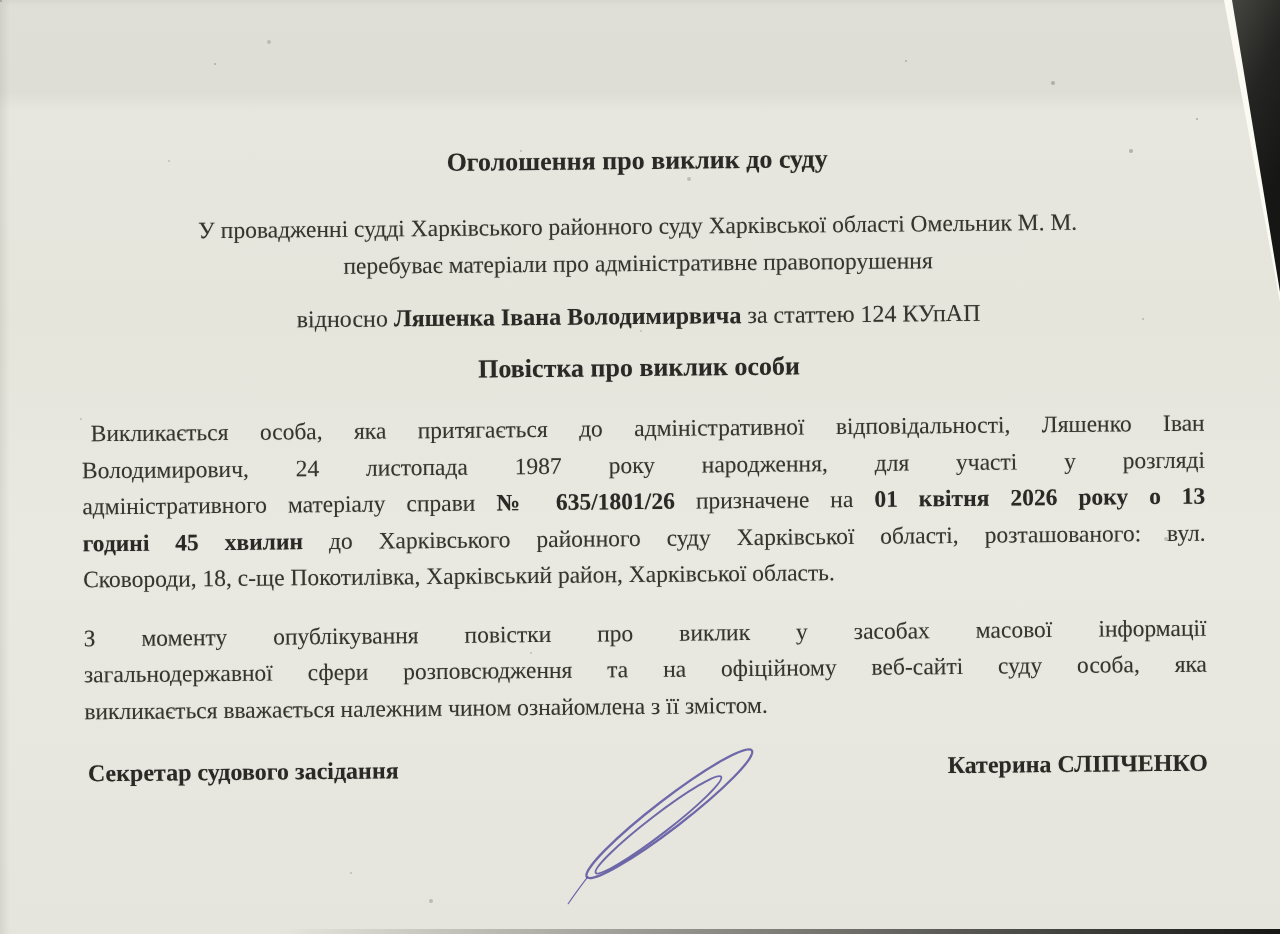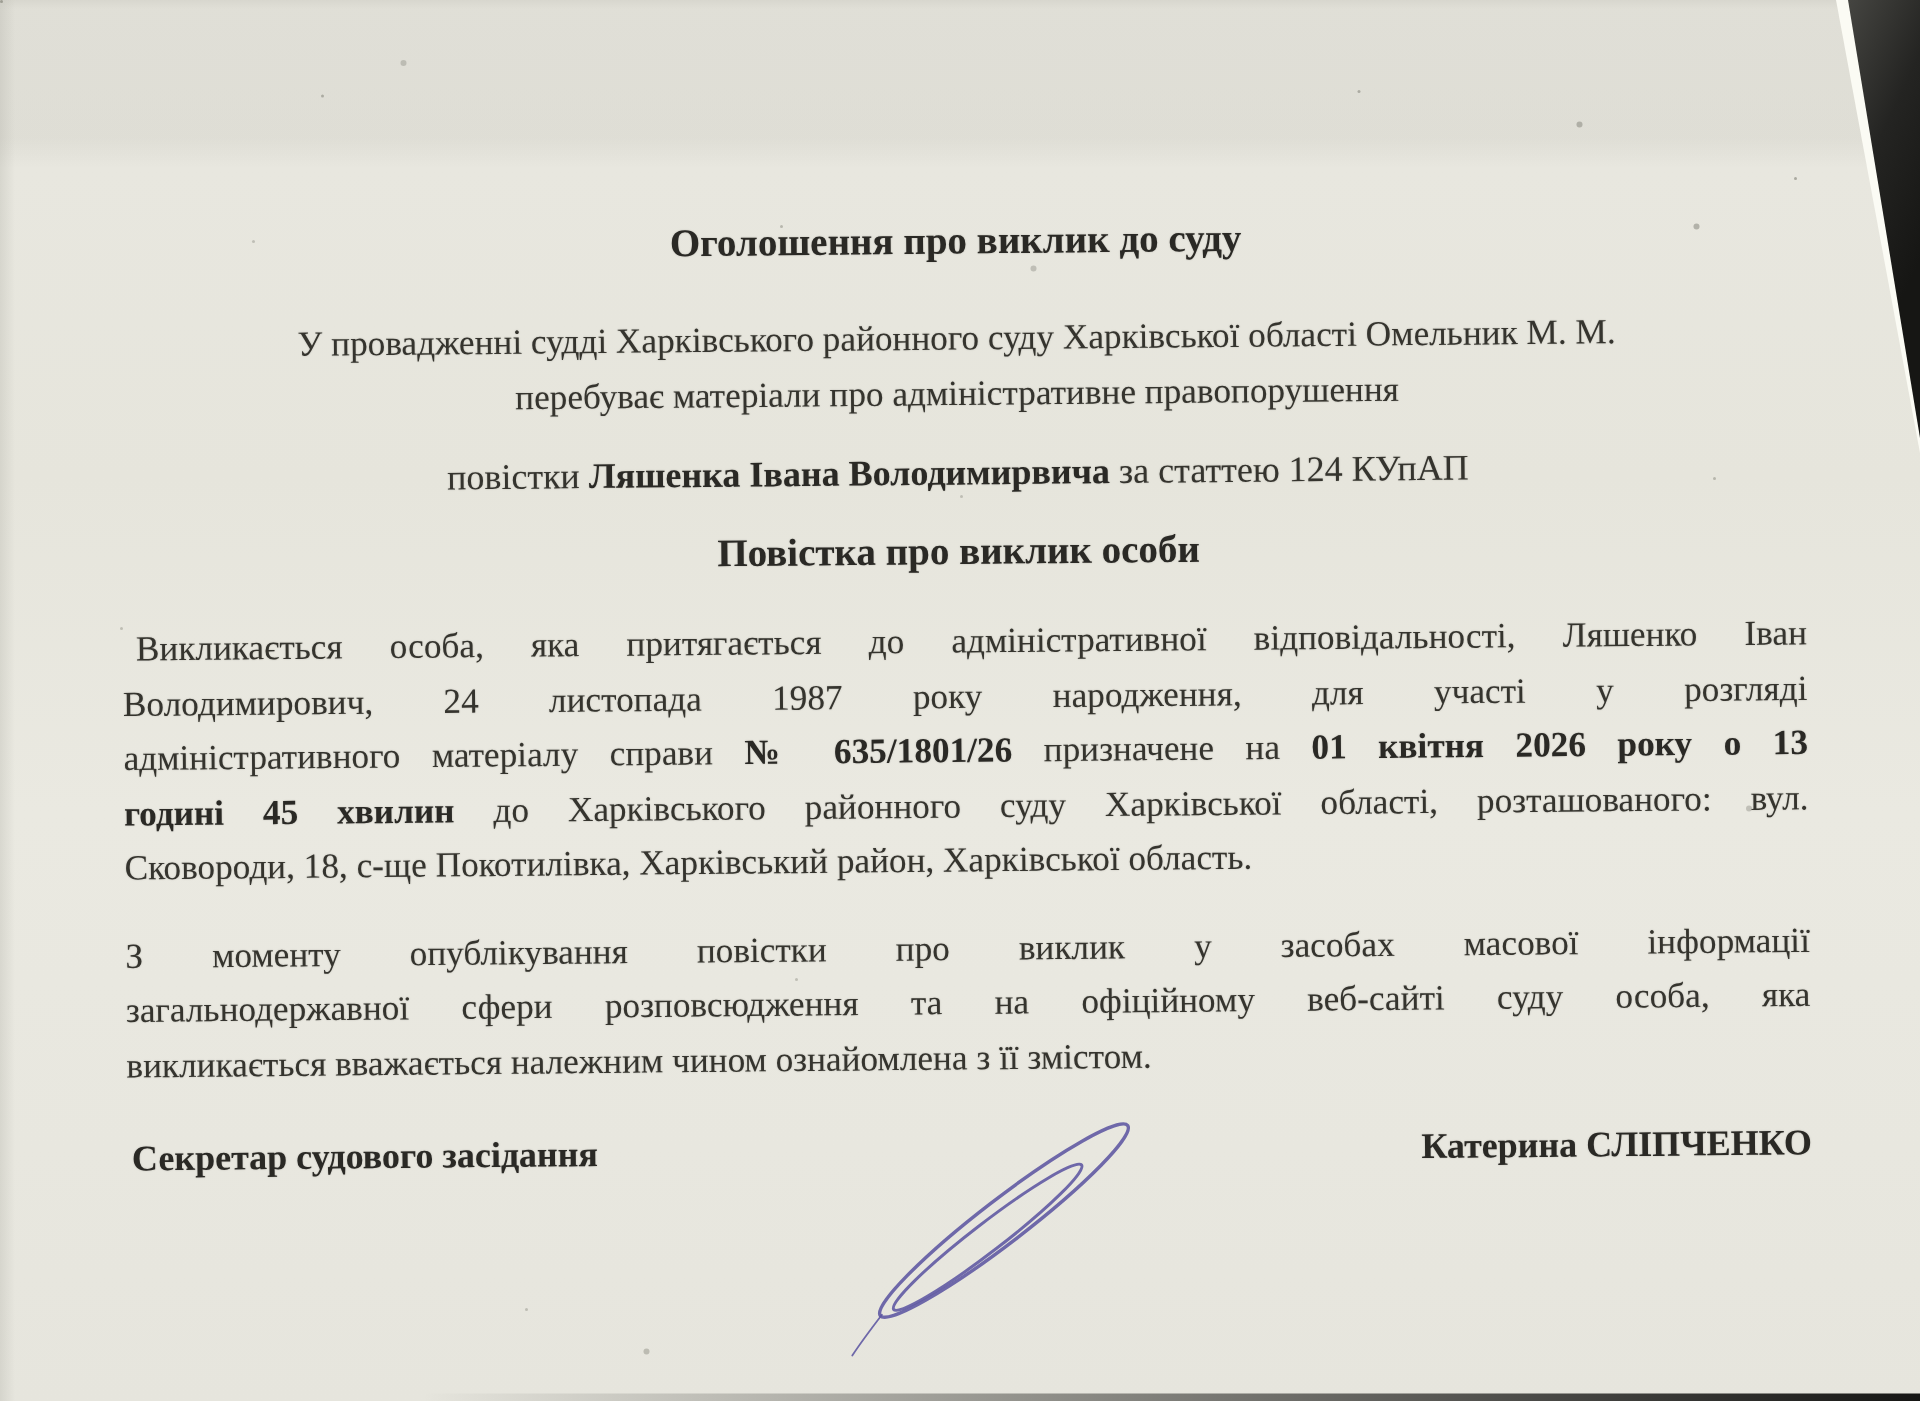--- a/index.html
+++ b/index.html
@@ -80,21 +80,21 @@
 
 <div class="content">
 
   <div class="c title">Оголошення про виклик до суду</div>
 
   <div class="c intro">
     <div>У провадженні судді Харківського районного суду Харківської області Омельник М. М.</div>
     <div>перебуває матеріали про адміністративне правопорушення</div>
   </div>
 
-  <div class="c subject"><span>повістки </span><span class="b">Ляшенка Івана Володимирвича</span><span> за статтею 124 КУпАП</span></div>
+  <div class="c subject"><span>відносно </span><span class="b">Ляшенка Івана Володимирвича</span><span> за статтею 124 КУпАП</span></div>
 
   <div class="c subtitle">Повістка про виклик особи</div>
 
   <div class="para para1">
     <div class="tline jline indent-sm">Викликається особа, яка притягається до адміністративної відповідальності, Ляшенко Іван</div>
     <div class="tline jline">Володимирович, 24 листопада 1987 року народження, для участі у розгляді</div>
     <div class="tline jline"><span>адміністративного матеріалу справи </span><span class="b">№ 635/1801/26</span><span> призначене на </span><span class="b">01 квітня 2026 року о 13</span></div>
     <div class="tline jline"><span class="b">годині 45 хвилин</span><span> до Харківського районного суду Харківської області, розташованого: вул.</span></div>
     <div class="tline lastline">Сковороди, 18, с-ще Покотилівка, Харківський район, Харківської область.</div>
   </div>

